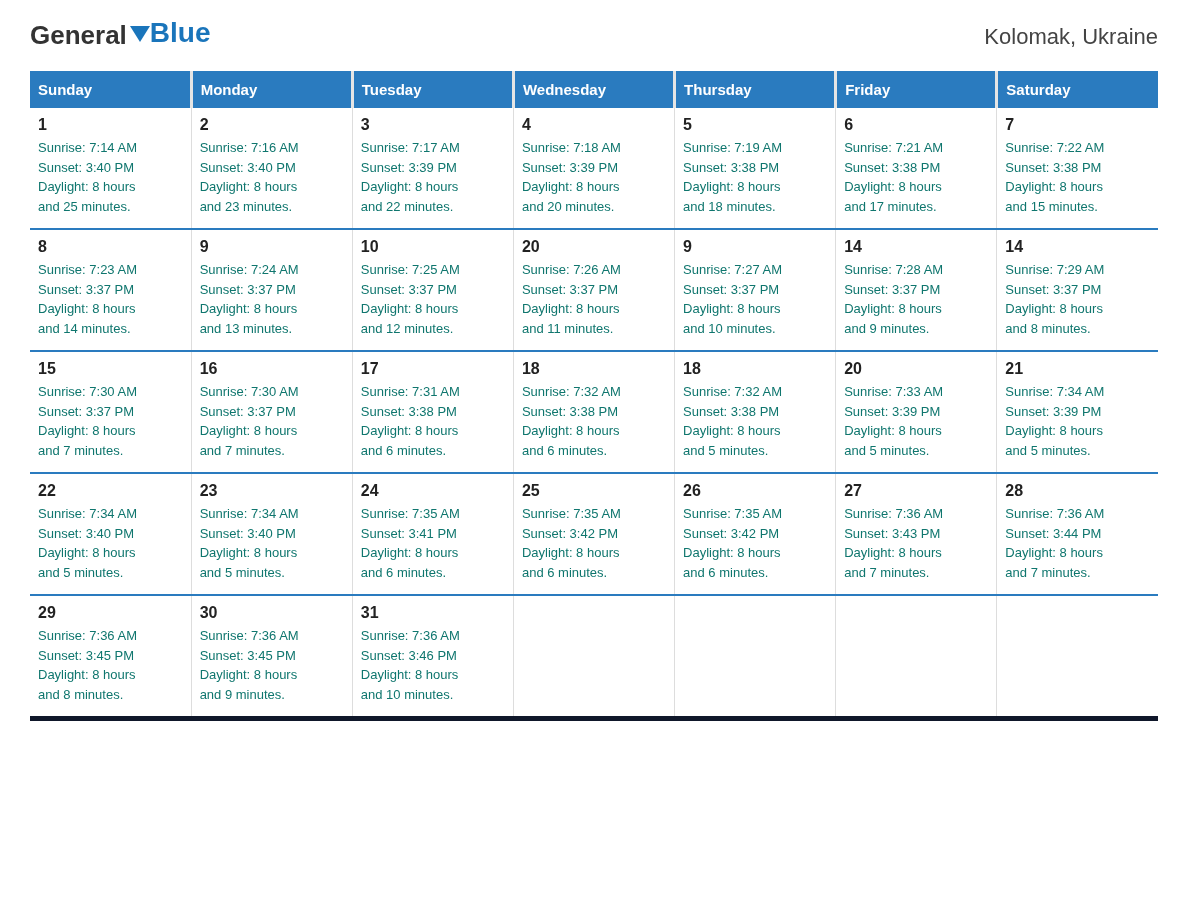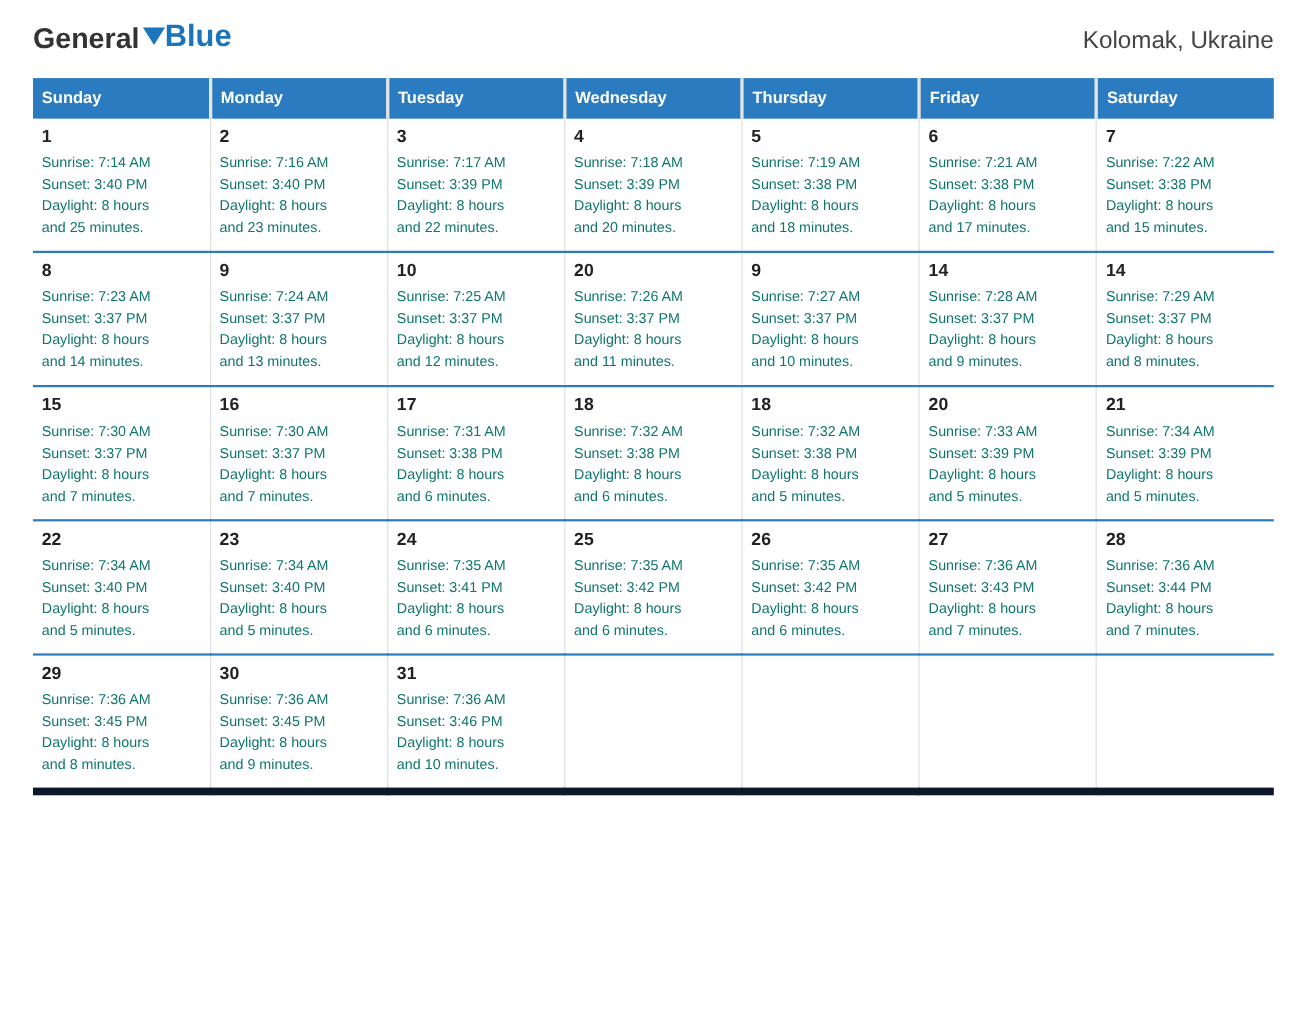--- a/index.html
+++ b/index.html
@@ -62,21 +62,21 @@
       font-weight: bold;
       color: #222;
       display: block;
       margin-bottom: 4px;
     }
     .day-info {
       color: #0f766e;
       font-size: 13px;
       line-height: 1.5;
     }
-    tbody tr:last-child { border-bottom: 7px solid #0f172a; }
+    tbody tr:last-child { border-bottom: 5px solid #0f172a; }
     tbody tr td.empty { background: #fff; }
   </style>
 </head>
 <body>
 
 <div class="header">
   <div class="logo">
     <div class="logo-line1">
       <span style="font-size:26px;font-weight:bold;color:#333;">General</span>
       <span style="display:inline-block;margin-left:3px;">

